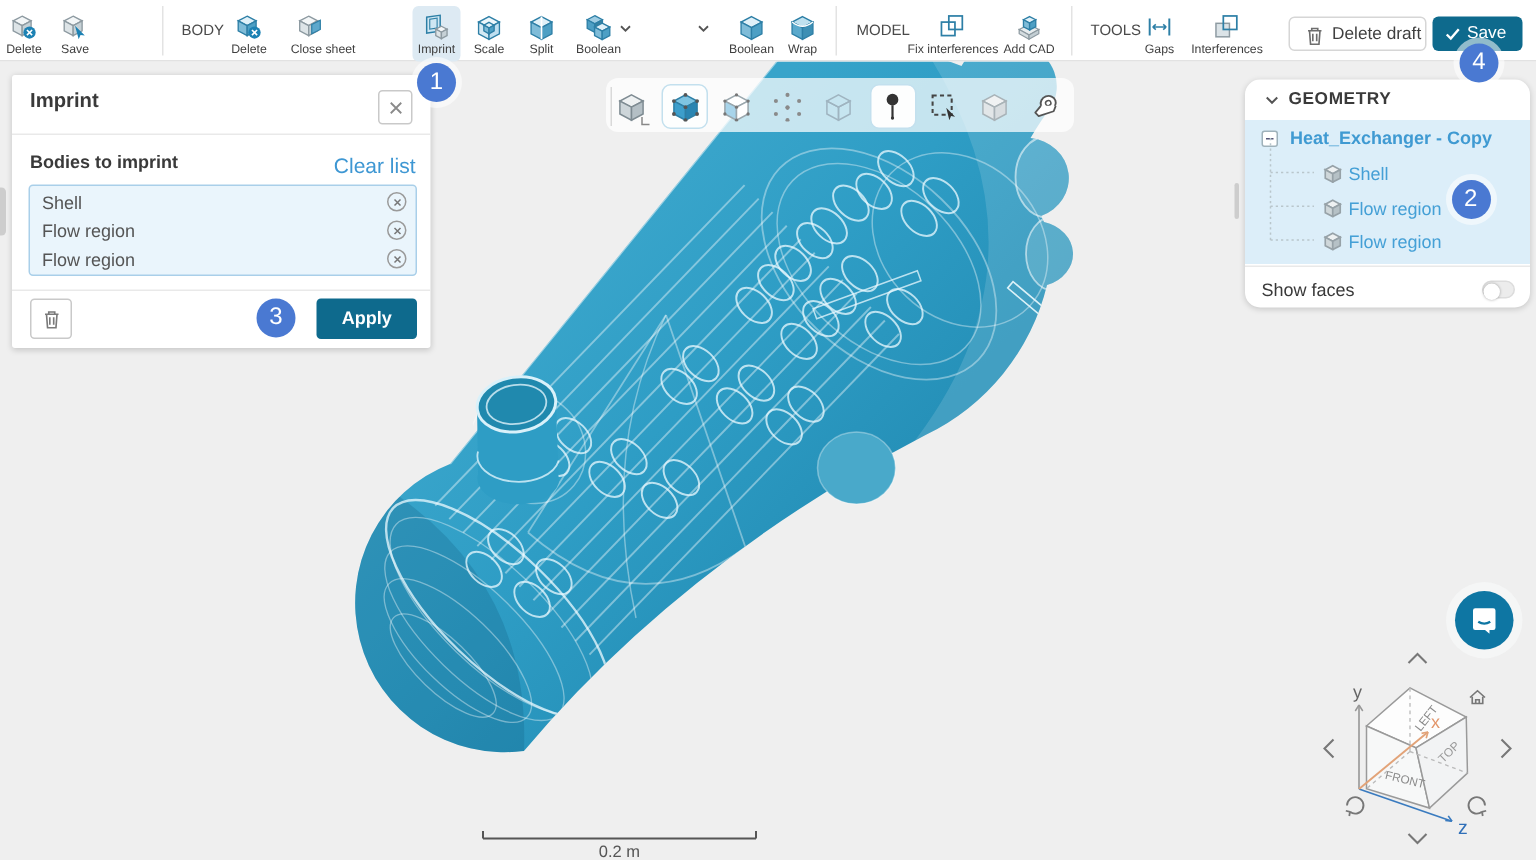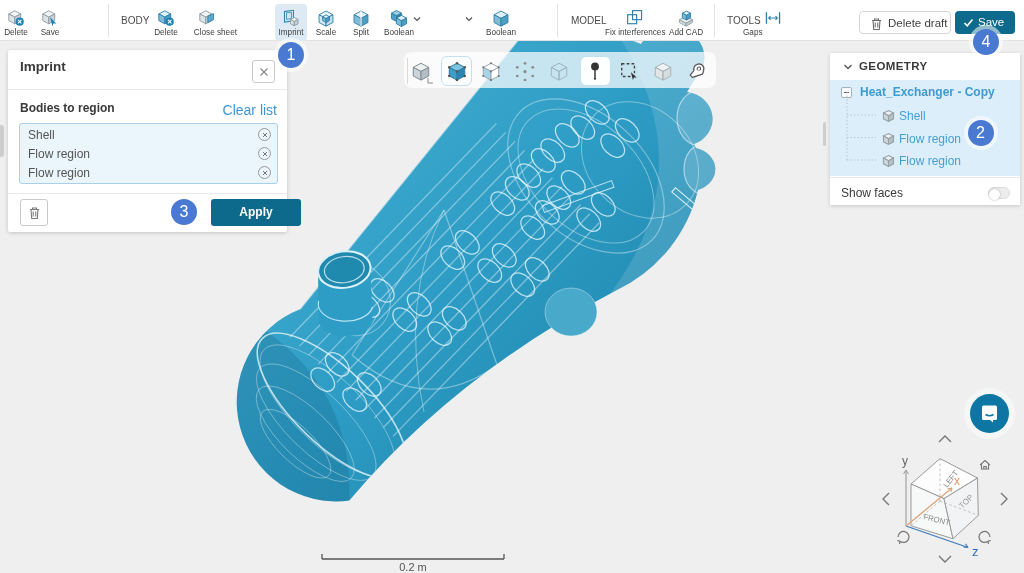--- a/index.html
+++ b/index.html
@@ -180,20 +180,29 @@
       <path d="M2 2.5 L5 5.5 L8 2.5" stroke="#555" stroke-width="1.2" fill="none"></path>
     </svg>
 <div style="position:absolute;left:471px;top:0;width:60px;height:41px;text-align:center">
       <svg style="position:absolute;left:50%;margin-left:-9px;top:9px" width="18" height="18" viewBox="0 0 22 22">
         <polygon points="11.0,2.5 19.5,7.0 11.0,11.5 2.5,7.0" fill="#dff0f8" stroke="#2d7fa6" stroke-width="1.1"></polygon>
         <polygon points="2.5,7.0 11.0,11.5 11.0,21.0 2.5,16.5" fill="#7fbcd8" stroke="#2d7fa6" stroke-width="1.1"></polygon>
         <polygon points="11.0,11.5 19.5,7.0 19.5,16.5 11.0,21.0" fill="#4d9fc4" stroke="#2d7fa6" stroke-width="1.1"></polygon>
       </svg>
       <div style="position:absolute;left:0;top:27.5px;width:100%;font-size:8.2px;color:#3f3f3f;white-space:nowrap">Boolean</div>
     </div>
+<div style="position:absolute;left:505px;top:0;width:60px;height:41px;text-align:center">
+      <svg style="position:absolute;left:50%;margin-left:-9px;top:9px" width="18" height="18" viewBox="0 0 22 22">
+        <polygon points="11.0,2.5 19.5,7.0 11.0,11.5 2.5,7.0" fill="#bfe1ef" stroke="#2d7fa6" stroke-width="1.1"></polygon>
+        <polygon points="2.5,7.0 11.0,11.5 11.0,21.0 2.5,16.5" fill="#5aa9cc" stroke="#2d7fa6" stroke-width="1.1"></polygon>
+        <polygon points="11.0,11.5 19.5,7.0 19.5,16.5 11.0,21.0" fill="#3d8fb4" stroke="#2d7fa6" stroke-width="1.1"></polygon>
+        <path d="M2.5 7 Q11 14 19.5 7" stroke="#fff" stroke-width="1" fill="none"></path>
+      </svg>
+      <div style="position:absolute;left:0;top:27.5px;width:100%;font-size:8.2px;color:#3f3f3f;white-space:nowrap">Wrap</div>
+    </div>
 <div style="position:absolute;left:557px;top:4px;width:1px;height:33px;background:#e3e3e3"></div>
 <div style="position:absolute;left:571px;top:14.5px;font-size:10px;color:#4a4a4a">MODEL</div>
 <div style="position:absolute;left:605px;top:0;width:60px;height:27px;text-align:center">
       <svg style="position:absolute;left:50%;margin-left:-9px;top:9px" width="18" height="18" viewBox="0 0 22 22">
         <rect x="2" y="7" width="11" height="11" fill="#fff" stroke="#2d7fa6" stroke-width="1.4"></rect>
         <rect x="8" y="2" width="11" height="11" fill="none" stroke="#2d7fa6" stroke-width="1.4"></rect>
       </svg>
       <div style="position:absolute;left:0;top:27.5px;width:100%;font-size:8.2px;color:#3f3f3f;white-space:nowrap">Fix interferences</div>
     </div>
 <div style="position:absolute;left:656px;top:0;width:60px;height:41px;text-align:center">
@@ -202,26 +211,33 @@
         <polygon points="3,13 11,17.5 11,21 3,16.5" fill="#d4dcdf" stroke="#8d9aa1" stroke-width="1"></polygon>
         <polygon points="11,17.5 19,13 19,16.5 11,21" fill="#c3ced3" stroke="#8d9aa1" stroke-width="1"></polygon>
         <polygon points="11.5,2.5 16.5,5.1 11.5,7.8 6.5,5.1" fill="#dff0f8" stroke="#2d7fa6" stroke-width="1.1"></polygon>
         <polygon points="6.5,5.1 11.5,7.8 11.5,13.4 6.5,10.8" fill="#7fbcd8" stroke="#2d7fa6" stroke-width="1.1"></polygon>
         <polygon points="11.5,7.8 16.5,5.1 16.5,10.8 11.5,13.4" fill="#4d9fc4" stroke="#2d7fa6" stroke-width="1.1"></polygon>
       </svg>
       <div style="position:absolute;left:0;top:27.5px;width:100%;font-size:8.2px;color:#3f3f3f;white-space:nowrap">Add CAD</div>
     </div>
 <div style="position:absolute;left:714px;top:4px;width:1px;height:33px;background:#e3e3e3"></div>
 <div style="position:absolute;left:727px;top:14.5px;font-size:10px;color:#4a4a4a">TOOLS</div>
-<div style="position:absolute;left:743px;top:0;width:60px;height:41px;text-align:left">
+<div style="position:absolute;left:743px;top:0;width:60px;height:41px;text-align:center">
       <svg style="position:absolute;left:50%;margin-left:-9px;top:9px" width="18" height="18" viewBox="0 0 22 22">
         <path d="M3 4 L3 18 M19 4 L19 18" stroke="#2d7fa6" stroke-width="1.6"></path>
         <path d="M5.5 11 L16.5 11 M5.5 11 l2.5 -2.2 M5.5 11 l2.5 2.2 M16.5 11 l-2.5 -2.2 M16.5 11 l-2.5 2.2" stroke="#2d7fa6" stroke-width="1.3" fill="none"></path>
       </svg>
       <div style="position:absolute;left:0;top:27.5px;width:100%;font-size:8.2px;color:#3f3f3f;white-space:nowrap">Gaps</div>
+    </div>
+<div style="position:absolute;left:788px;top:0;width:60px;height:41px;text-align:center">
+      <svg style="position:absolute;left:50%;margin-left:-9px;top:9px" width="18" height="18" viewBox="0 0 22 22">
+        <rect x="2" y="8" width="11" height="11" fill="#dbe3e7" stroke="#8d9aa1" stroke-width="1.2"></rect>
+        <rect x="8" y="2" width="11" height="11" fill="none" stroke="#2d7fa6" stroke-width="1.4"></rect>
+      </svg>
+      <div style="position:absolute;left:0;top:27.5px;width:100%;font-size:8.2px;color:#3f3f3f;white-space:nowrap">Interferences</div>
     </div>
 <div style="position:absolute;left:859px;top:11px;width:92px;height:23px;border:1px solid #d6d6d6;border-radius:4px;background:#fff;box-sizing:border-box">
 <svg style="position:absolute;left:10px;top:4.5px" width="13" height="14" viewBox="0 0 13 14">
         <path d="M2 3.5 h9 M4.5 3.5 v-1.5 h4 v1.5 M3 3.5 l0.7 9 h5.6 l0.7 -9 M5.2 5.5 v5 M7.8 5.5 v5" stroke="#6e6e6e" stroke-width="1.1" fill="none"></path>
       </svg>
 <div style="position:absolute;left:28px;top:4.5px;font-size:11.5px;color:#3f3f3f">Delete draft</div>
     </div>
 <div style="position:absolute;left:955px;top:11px;width:60px;height:23px;border-radius:4px;background:#0e6a8d">
 <svg style="position:absolute;left:8px;top:6px" width="11" height="11" viewBox="0 0 11 11">
         <path d="M1.5 6 L4.2 8.7 L9.5 2.5" stroke="#fff" stroke-width="1.6" fill="none"></path>
@@ -307,21 +323,21 @@
   </svg>
 
 <div style="position:absolute;left:8px;top:50px;width:279px;height:182px;background:#fff;border-radius:2px;box-shadow:0 1px 4px rgba(0,0,0,0.18)">
  <div style="position:absolute;left:12px;top:9px;font-size:13.5px;font-weight:bold;color:#3a3a3a">Imprint</div>
  <div style="position:absolute;left:244px;top:10px;width:23px;height:23px;border:1px solid #c9c9c9;border-radius:3px;box-sizing:border-box">
    <svg style="position:absolute;left:5.5px;top:5.5px" width="10" height="10" viewBox="0 0 10 10">
         <path d="M1.5 1.5 L8.5 8.5 M8.5 1.5 L1.5 8.5" stroke="#8a8a8a" stroke-width="1.2"></path>
       </svg>
  </div>
  <div style="position:absolute;left:0;top:38.5px;width:100%;height:1px;background:#e9e9e9"></div>
- <div style="position:absolute;left:12px;top:51px;font-size:12px;font-weight:bold;color:#3a3a3a">Bodies to region</div>
+ <div style="position:absolute;left:12px;top:51px;font-size:12px;font-weight:bold;color:#3a3a3a">Bodies to imprint</div>
  <div style="position:absolute;right:10px;top:52px;font-size:14px;color:#3e97d3">Clear list</div>
  <div style="position:absolute;left:11px;top:73px;width:259px;height:61px;background:#eaf5fc;border:1px solid #a9cfe9;border-radius:3px;box-sizing:border-box">
    <div style="position:absolute;left:8px;top:4px;font-size:12px;color:#555">Shell</div>
       <div style="position:absolute;right:6px;top:4px;width:13px;height:13px;border:1px solid #9a9a9a;border-radius:50%;box-sizing:border-box">
 <svg style="position:absolute;left:2.5px;top:2.5px" width="6" height="6" viewBox="0 0 6 6">
           <path d="M1 1 L5 5 M5 1 L1 5" stroke="#777" stroke-width="1"></path>
         </svg>
       </div>
    <div style="position:absolute;left:8px;top:23px;font-size:12px;color:#555">Flow region</div>
       <div style="position:absolute;right:6px;top:23px;width:13px;height:13px;border:1px solid #9a9a9a;border-radius:50%;box-sizing:border-box">
@@ -335,24 +351,24 @@
           <path d="M1 1 L5 5 M5 1 L1 5" stroke="#777" stroke-width="1"></path>
         </svg>
       </div>
  </div>
  <div style="position:absolute;left:0;top:143px;width:100%;height:1px;background:#e9e9e9"></div>
  <div style="position:absolute;left:12px;top:149px;width:28px;height:27px;border:1px solid #c9c9c9;border-radius:3px;box-sizing:border-box">
    <svg style="position:absolute;left:7px;top:6px" width="13" height="14" viewBox="0 0 13 14">
         <path d="M2 3.5 h9 M4.5 3.5 v-1.5 h4 v1.5 M3 3.5 l0.7 9 h5.6 l0.7 -9 M5.2 5.5 v5 M7.8 5.5 v5" stroke="#7a7a7a" stroke-width="1.1" fill="none"></path>
       </svg>
  </div>
- <div style="position:absolute;left:203px;top:149px;width:90px;height:27px;background:#0e6a8d;border-radius:3px;color:#fff;font-size:12px;font-weight:bold;text-align:center;line-height:27px">Apply</div>
+ <div style="position:absolute;left:203px;top:149px;width:67px;height:27px;background:#0e6a8d;border-radius:3px;color:#fff;font-size:12px;font-weight:bold;text-align:center;line-height:27px">Apply</div>
 </div>
 
-<div style="position:absolute;left:830px;top:53px;width:190px;height:152px;background:#fff;border-radius:0;box-shadow:0 1px 4px rgba(0,0,0,0.18)">
+<div style="position:absolute;left:830px;top:53px;width:190px;height:152px;background:#fff;border-radius:10px;box-shadow:0 1px 4px rgba(0,0,0,0.18)">
  <svg style="position:absolute;left:13px;top:10px" width="10" height="8" viewBox="0 0 10 8">
       <path d="M1.5 2 L5 5.5 L8.5 2" stroke="#555" stroke-width="1.3" fill="none"></path>
     </svg>
  <div style="position:absolute;left:29px;top:7px;font-size:11.5px;font-weight:bold;letter-spacing:0.4px;color:#3a3a3a">GEOMETRY</div>
  <div style="position:absolute;left:0;top:27px;width:100%;height:96px;background:#dceef9"></div>
  <div style="position:absolute;left:11px;top:33.5px;width:11px;height:11px;background:#fff;border:1px solid #9fb2bb;border-radius:2px;box-sizing:border-box">
    <div style="position:absolute;left:2px;top:4px;width:5px;height:1.4px;background:#557"></div>
  </div>
  <div style="position:absolute;left:30px;top:32px;font-size:12px;font-weight:bold;color:#3f9ad2">Heat_Exchanger - Copy</div>
  <svg style="position:absolute;left:0;top:27px" width="190" height="96">

